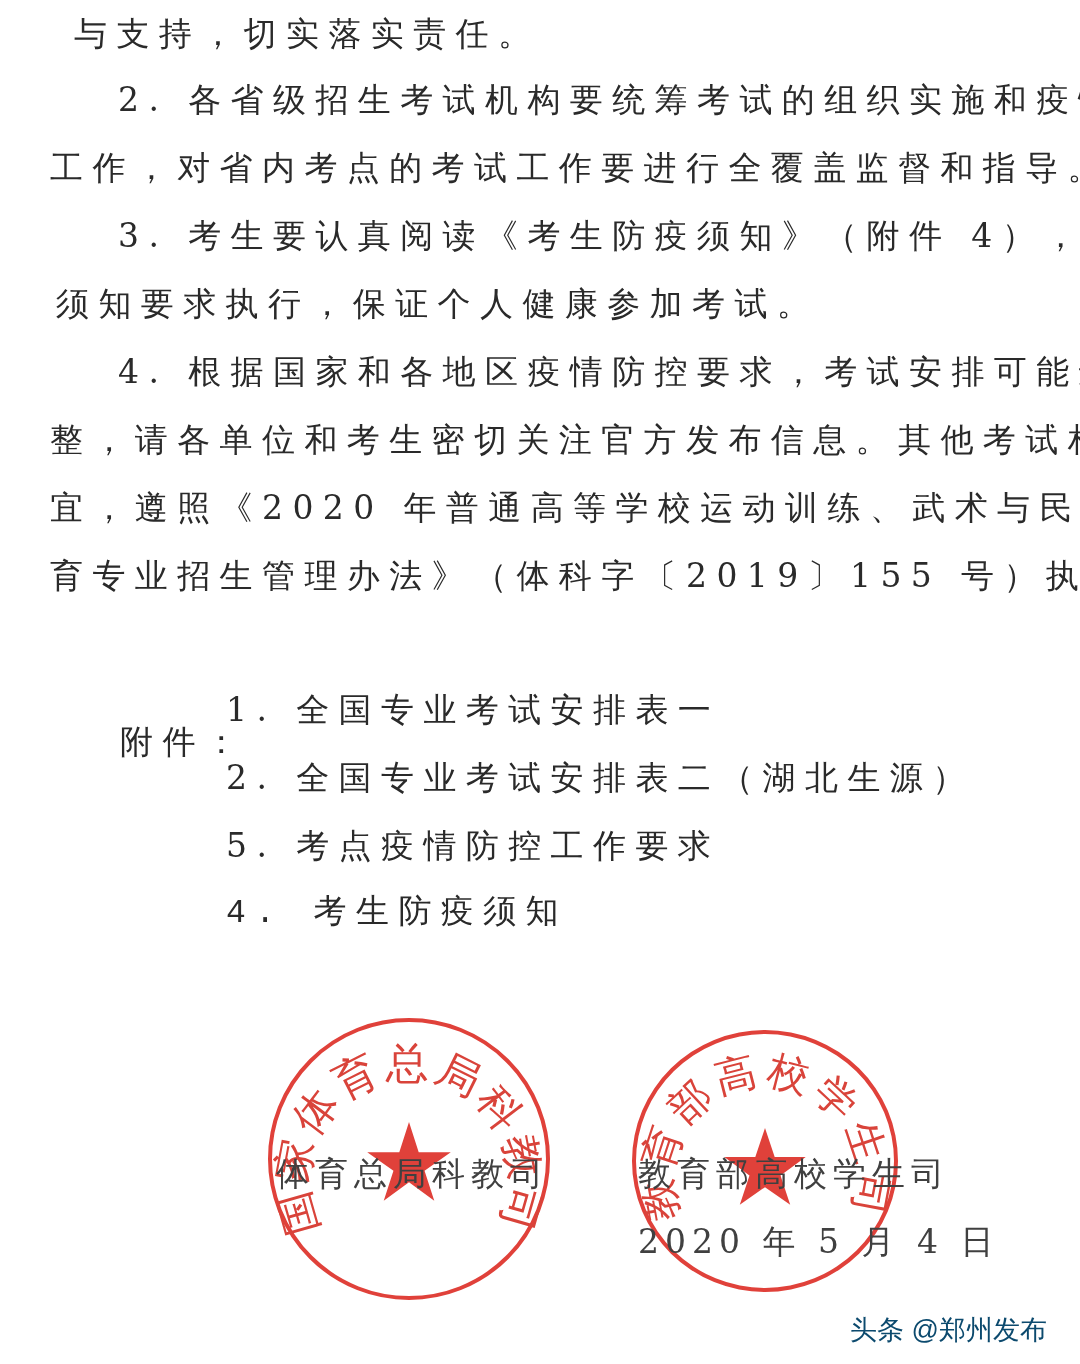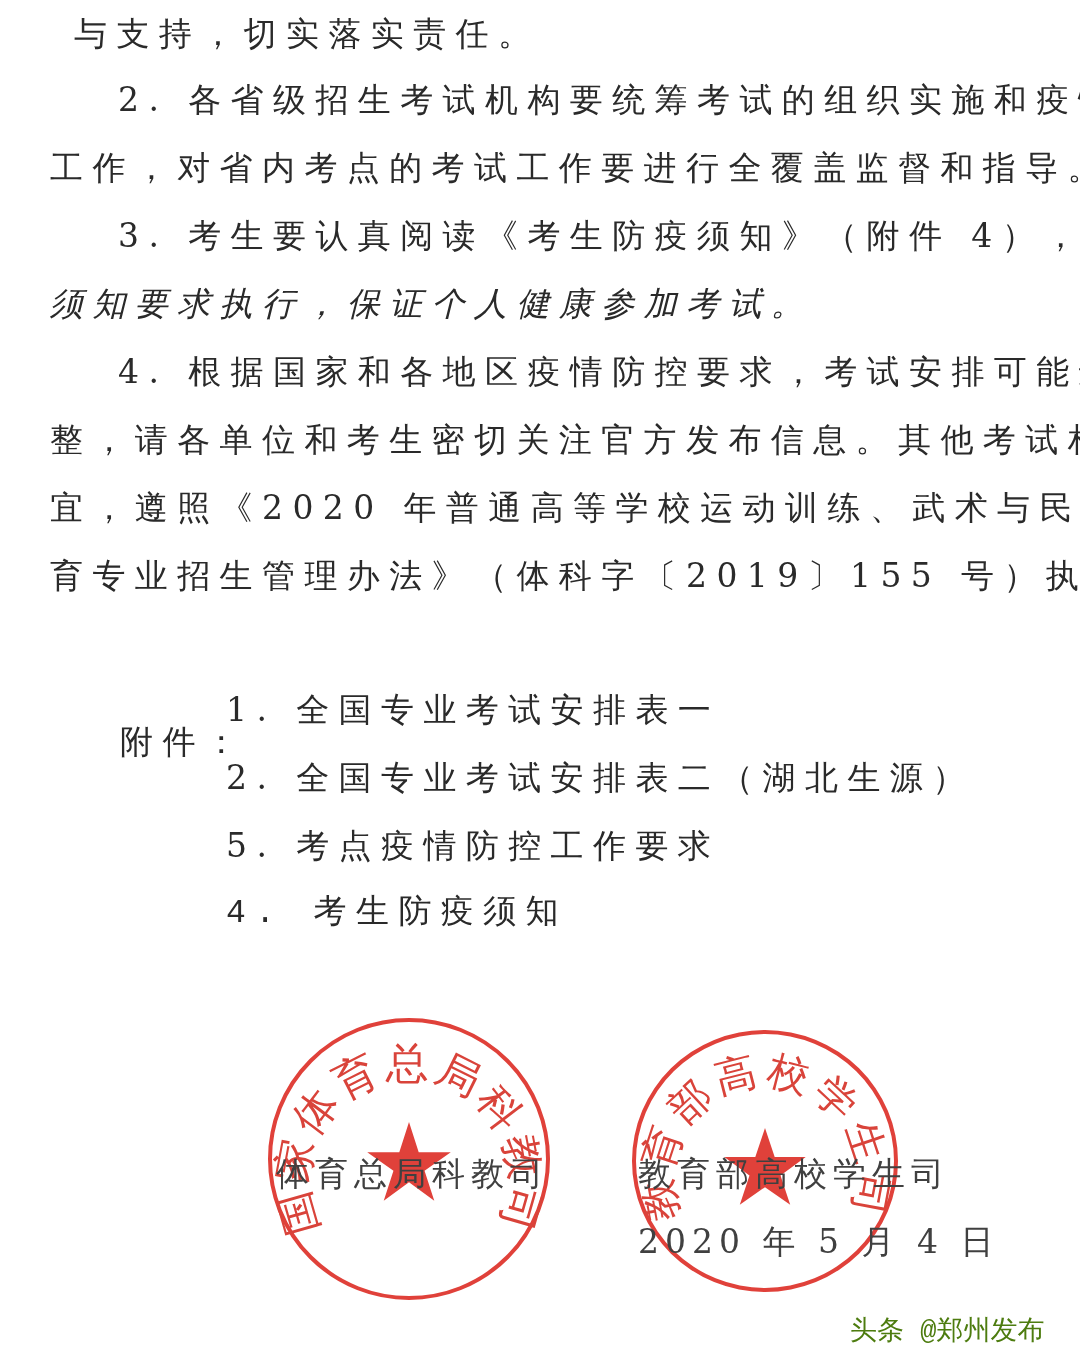--- a/index.html
+++ b/index.html
@@ -3,32 +3,32 @@
 <meta charset="utf-8">
 <style>
   html,body{margin:0;padding:0;background:#ffffff;}
   body{width:1080px;height:1364px;position:relative;overflow:hidden;
        font-family:"DejaVu Serif","Liberation Serif",serif;color:#2a2a2a;}
   .line{position:absolute;font-size:33px;letter-spacing:9.4px;white-space:nowrap;line-height:40px;}
   .seal{position:absolute;border:4px solid #e0413a;border-radius:50%;box-sizing:border-box;}
   .seal svg{position:absolute;left:0;top:0;width:100%;height:100%;overflow:visible;}
   .sealtext{fill:#d9433a;font-family:"DejaVu Sans","Liberation Sans",sans-serif;font-size:44px;}
   .sign{position:absolute;font-size:33px;letter-spacing:6px;white-space:nowrap;color:#404040;z-index:3;}
-  .watermark{position:absolute;left:850px;top:1312px;font-family:Liberation Mono, monospace;
-       font-size:27px;color:#4d7c0f;text-shadow:1px 1px 0 #fff, -1px 0 0 #fff;}
+  .watermark{position:absolute;left:850px;top:1312px;font-family:Liberation Sans, sans-serif;
+       font-size:27px;color:#0c4a6e;text-shadow:1px 1px 0 #fff, -1px 0 0 #fff;}
 </style>
 </head>
 <body>
 
 <div>
   <div class="line" style="left:50px;top:14px;margin-left:24px;">与支持，切实落实责任。</div>
   <div class="line" style="left:118px;top:80px;">2. 各省级招生考试机构要统筹考试的组织实施和疫情防控</div>
   <div class="line" style="left:50px;top:148px;">工作，对省内考点的考试工作要进行全覆盖监督和指导。</div>
   <div class="line" style="left:118px;top:216px;">3. 考生要认真阅读《考生防疫须知》（附件 4），严格遵照</div>
-  <div class="line" style="left:50px;top:284px;font-style:italic;">须知要求执行，保证个人健康参加考试。</div>
+  <div class="line" style="left:56px;top:284px;">须知要求执行，保证个人健康参加考试。</div>
   <div class="line" style="left:118px;top:352px;">4. 根据国家和各地区疫情防控要求，考试安排可能进行调</div>
   <div class="line" style="left:50px;top:420px;">整，请各单位和考生密切关注官方发布信息。其他考试相关事</div>
   <div class="line" style="left:50px;top:488px;">宜，遵照《2020 年普通高等学校运动训练、武术与民族传统体</div>
   <div class="line" style="left:50px;top:556px;">育专业招生管理办法》（体科字〔2019〕155 号）执行。</div>
 
   <div>
     <div class="line" style="left:120px;top:722px;">附件：</div>
     <div class="line" style="left:226px;top:690px;">1. 全国专业考试安排表一</div>
     <div class="line" style="left:226px;top:758px;">2. 全国专业考试安排表二（湖北生源）</div>
     <div class="line" style="left:226px;top:826px;">5. 考点疫情防控工作要求</div>

